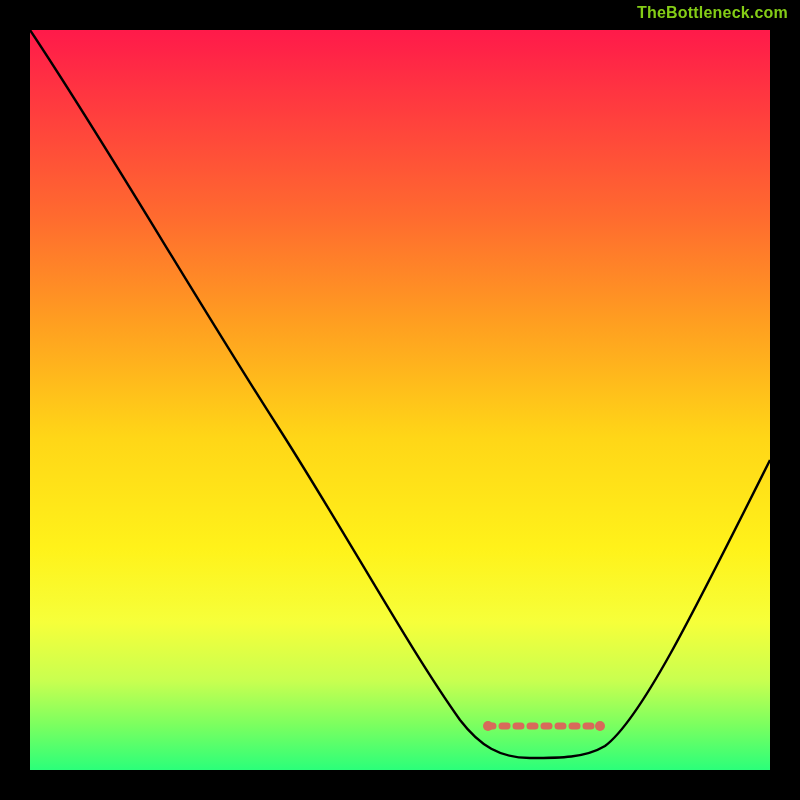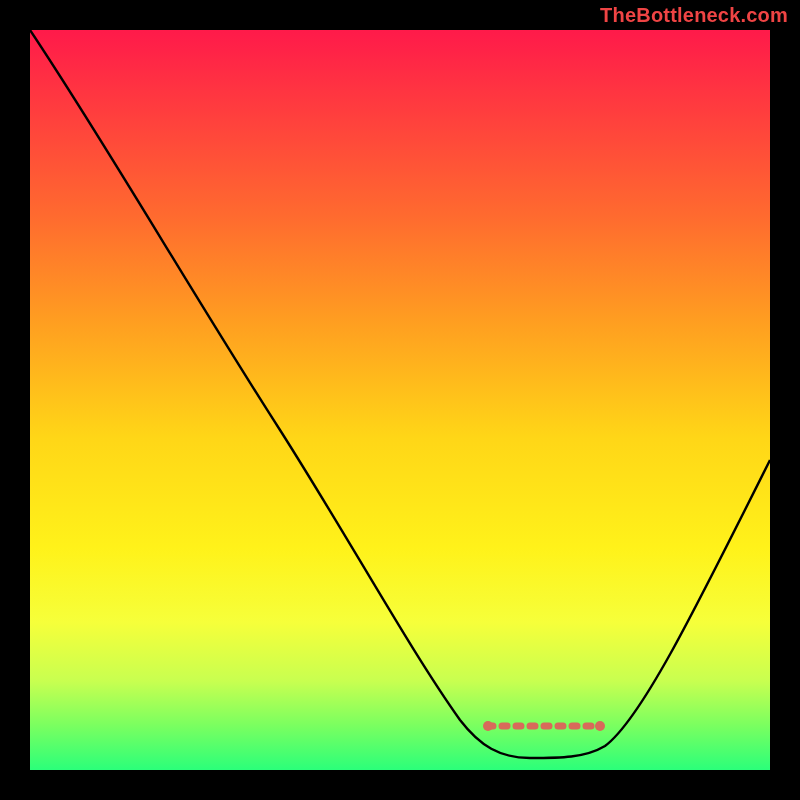--- a/index.html
+++ b/index.html
@@ -14,23 +14,23 @@
     position: relative;
     width: 800px;
     height: 800px;
     background: #000000;
   }
   .watermark {
     position: absolute;
     top: 4px;
     right: 12px;
     font-family: Arial, Helvetica, sans-serif;
-    font-size: 20px;
+    font-size: 16px;
     font-weight: 600;
-    color: #ef4444;
+    color: #84cc16;
     letter-spacing: 0.2px;
   }
   .plot-area {
     position: absolute;
     left: 30px;
     top: 30px;
     width: 740px;
     height: 740px;
     background: linear-gradient(to bottom,
       #ff1a4a 0%,

